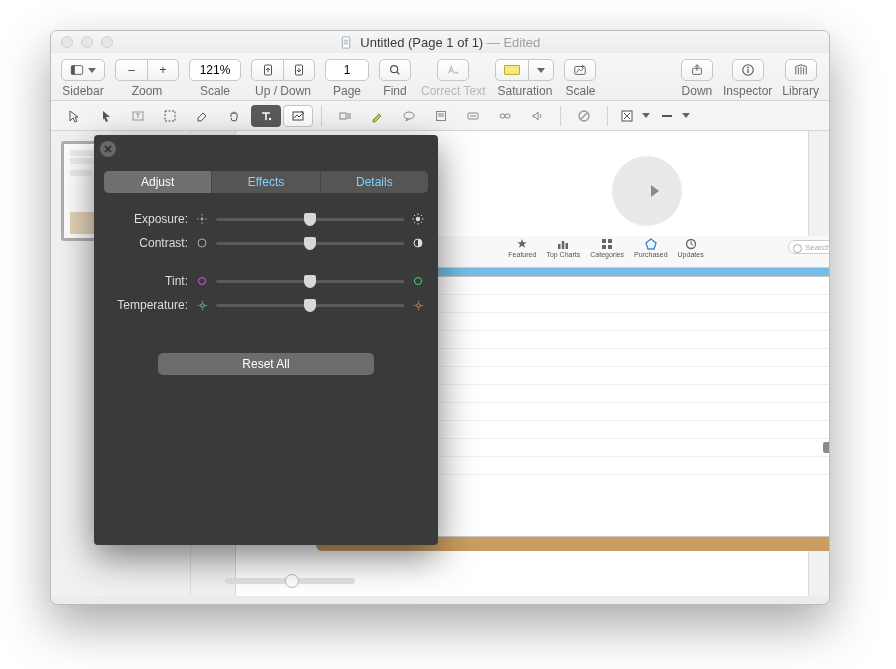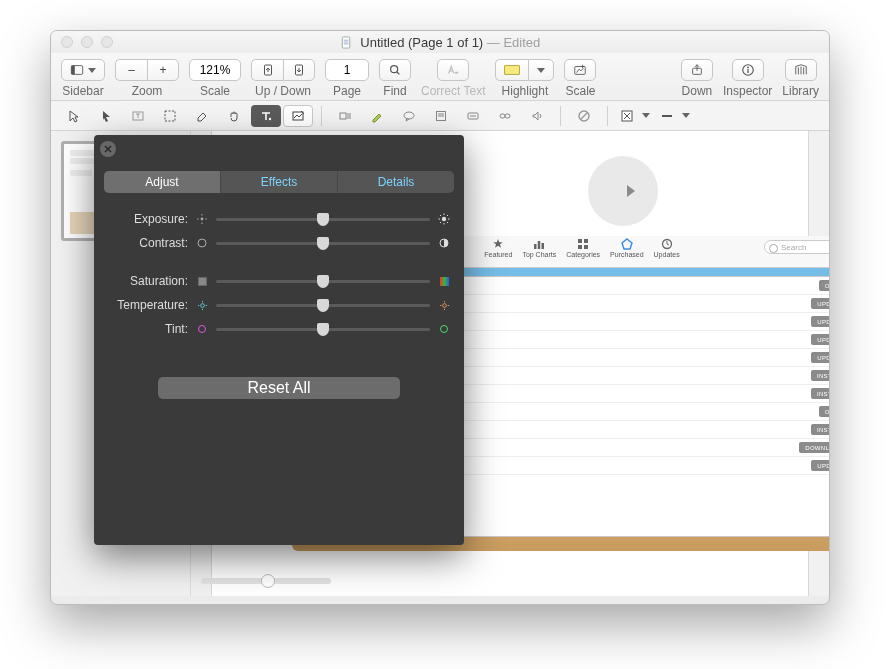--- a/index.html
+++ b/index.html
@@ -86,21 +86,21 @@
   .t2-btn {
     width: 30px; height:22px;
     display:flex; align-items:center; justify-content:center;
     border-radius:4px;
     color:#444;
   }
   .t2-btn.active { background:#5a5a5a; color:#fff; }
   .t2-sep { width:1px; height:20px; background:#d0d0d0; margin:0 6px;}
 
   
-  .content { position:relative; height: calc(100% - 22px - 56px - 30px); display:flex; background:#f1f1f1; }
+  .content { position:relative; height: calc(100% - 22px - 56px - 30px); display:flex; background:#f1f1f1;gap:24px; }
   .pg-thumbs { width: 140px; background:#f1f1f1; padding:10px; border-right:1px solid #ddd;}
   .thumb { width:72px; height:100px; background:#fff; border:3px solid #b0b0b0; border-radius:3px; overflow:hidden; position:relative;}
   .thumb .tinner { position:absolute; inset:6px; }
   .thumb .trow { height:6px; background:#eee; margin-bottom:2px; border-radius:1px;}
   .thumb .tblock { height:22px; background:#e6d4b8; margin-top:36px; border-radius:1px;}
 
   .canvas { flex:1; background:#f1f1f1; position:relative; overflow:hidden;}
   .paper {
     position:absolute; left:20px; top:0; right:20px; height: 470px;
     background:#fff; border-left:1px solid #d8d8d8; border-right:1px solid #d8d8d8;
@@ -134,21 +134,21 @@
 
   .hscroll {
     position:absolute; left:10px; bottom:12px; width:130px; height:6px;
     background:#e2e2e2; border-radius:3px;
   }
   .hscroll .knob { position:absolute; left:60px; top:-4px; width:14px; height:14px; background:#fff; border:1px solid #bbb; border-radius:50%;}
 
   
   .panel {
     position:absolute; left:94px; top:135px;
-    width:370px; height:410px;
+    width:344px; height:410px;
     background:#3a3a3a;
     border-radius:4px;
     box-shadow: 0 12px 36px rgba(0,0,0,.5);
     color:#e6e6e6;
     z-index:20;
   }
   .panel-close {
     position:absolute; left:6px; top:6px; width:16px; height:16px;
     border-radius:50%; background:#686868; display:flex; align-items:center;
     justify-content:center; color:#2a2a2a; font-size:11px; font-weight:bold;
@@ -166,21 +166,21 @@
   .sliders { padding: 14px 14px 0 14px; }
   .s-row {
     display:flex; align-items:center; height:24px; gap:8px;
   }
   .s-label { width:80px; text-align:right; font-size:12px; color:#ddd;}
   .s-ic { width:12px; height:12px; flex:none; display:flex; align-items:center; justify-content:center; font-size:10px;}
   .s-track { flex:1; height:3px; background:#5a5a5a; border-radius:2px; position:relative;}
   .s-knob { position:absolute; top:-5px; width:12px; height:13px; background:#d8d8d8; transform:translateX(-50%); border-radius:2px 2px 50% 50%; }
   .s-gap { height:14px; }
   .reset-wrap { padding: 22px 50px 0 50px;}
-  .reset-btn { width:100%; height:22px; background:#6c6c6c; border-radius:5px; display:flex; align-items:center; justify-content:center; font-size:16px; color:#fff;}
+  .reset-btn { width:100%; height:22px; background:#6c6c6c; border-radius:5px; display:flex; align-items:center; justify-content:center; font-size:12px; color:#fff;}
 
   svg { display:block; }
 </style>
 </head>
 <body>
 
 <div class="window">
 
   <div class="titlebar">
     <div class="traffic">
@@ -273,21 +273,21 @@
 
     <div class="tb-group">
       <div class="tb-row">
         <div class="tb-btn seg-l" style="min-width:28px;">
           <span style="width:16px;height:10px;background:#f7e97a;border:1px solid #b7ab4a;display:inline-block;border-radius:1px;"></span>
         </div>
         <div class="tb-btn seg-r" style="min-width:18px;">
             <span class="chev" style="margin:0"></span>
           </div>
       </div>
-      <div class="tb-label">Highlight</div>
+      <div class="tb-label">Saturation</div>
     </div>
 
     <div class="tb-group">
       <div class="tb-btn">
         <svg class="ico" viewBox="0 0 16 16">
             <rect x="2" y="4" width="12" height="9" rx="1" fill="none" stroke="#555"></rect>
             <path d="M4 11 L7 7 L9 9 L12 6" fill="none" stroke="#555"></path>
             <line x1="11" y1="2" x2="11" y2="6" stroke="#555"></line>
             <line x1="9" y1="4" x2="13" y2="4" stroke="#555"></line>
           </svg>
@@ -610,30 +610,31 @@
         </div>
       <div class="s-ic">
           <svg width="10" height="10" viewBox="0 0 10 10">
             <circle cx="5" cy="5" r="4" fill="none" stroke="#ddd"></circle>
             <path d="M5 1 A4 4 0 0 1 5 9 Z" fill="#ddd"></path>
           </svg>
         </div>
     </div>
     <div class="s-gap"></div>
 
+
     <div class="s-row">
-      <div class="s-label">Saturation:</div>
-      <div class="s-ic">
-          <span style="width:9px;height:9px;background:#888;display:inline-block;border:1px solid #666"></span>
+      <div class="s-label">Tint:</div>
+      <div class="s-ic">
+          <span style="width:8px;height:8px;border-radius:50%;border:1.5px solid #d5d;display:inline-block"></span>
         </div>
       <div class="s-track">
           <div class="s-knob" style="left:50%"></div>
         </div>
       <div class="s-ic">
-          <span style="width:9px;height:9px;display:inline-block;background:linear-gradient(90deg,#e33,#3b3,#35e)"></span>
+          <span style="width:8px;height:8px;border-radius:50%;border:1.5px solid #4d6;display:inline-block"></span>
         </div>
     </div>
 
     <div class="s-row">
       <div class="s-label">Temperature:</div>
       <div class="s-ic">
           <svg width="11" height="11" viewBox="0 0 12 12">
             <circle cx="6" cy="6" r="2" fill="none" stroke="#6cd"></circle>
             <g stroke="#6cd">
               <line x1="6" y1="1" x2="6" y2="2.5"></line>
@@ -652,33 +653,20 @@
             <g stroke="#e95">
               <line x1="6" y1="1" x2="6" y2="2.5"></line>
               <line x1="6" y1="9.5" x2="6" y2="11"></line>
               <line x1="1" y1="6" x2="2.5" y2="6"></line>
               <line x1="9.5" y1="6" x2="11" y2="6"></line>
             </g>
           </svg>
         </div>
     </div>
 
-    <div class="s-row">
-      <div class="s-label">Tint:</div>
-      <div class="s-ic">
-          <span style="width:8px;height:8px;border-radius:50%;border:1.5px solid #d5d;display:inline-block"></span>
-        </div>
-      <div class="s-track">
-          <div class="s-knob" style="left:50%"></div>
-        </div>
-      <div class="s-ic">
-          <span style="width:8px;height:8px;border-radius:50%;border:1.5px solid #4d6;display:inline-block"></span>
-        </div>
-    </div>
-
     <div class="s-gap"></div>
 
 
     <div class="reset-wrap">
       <div class="reset-btn">Reset All</div>
     </div>
   </div>
 </div>
 
 </body></html>

